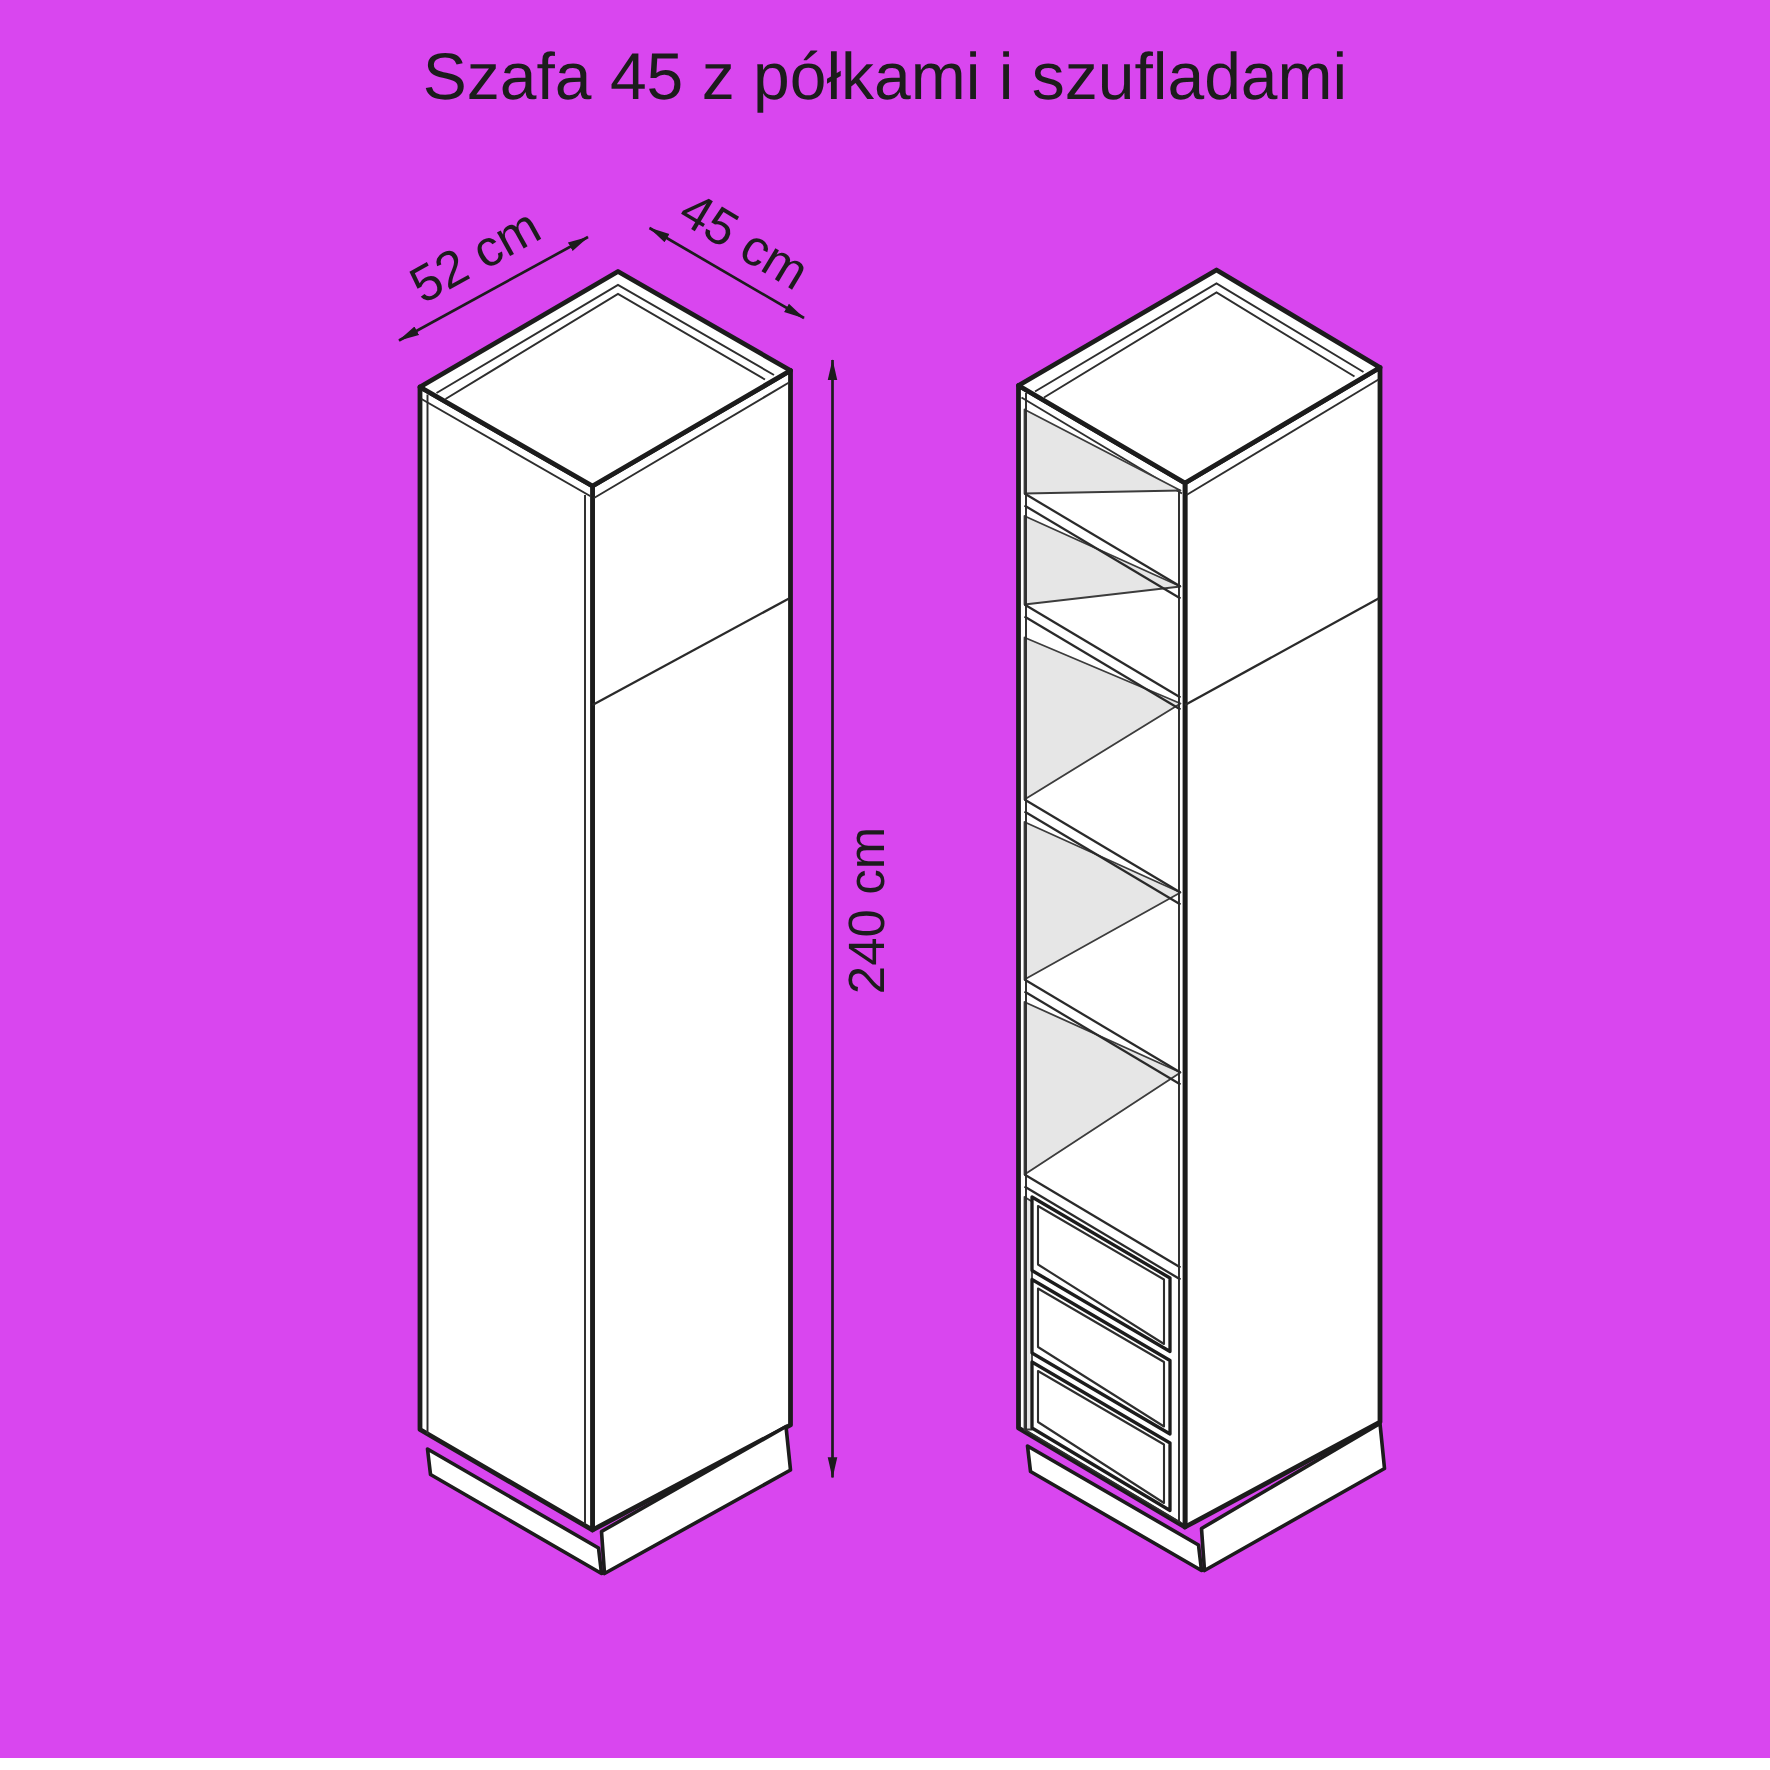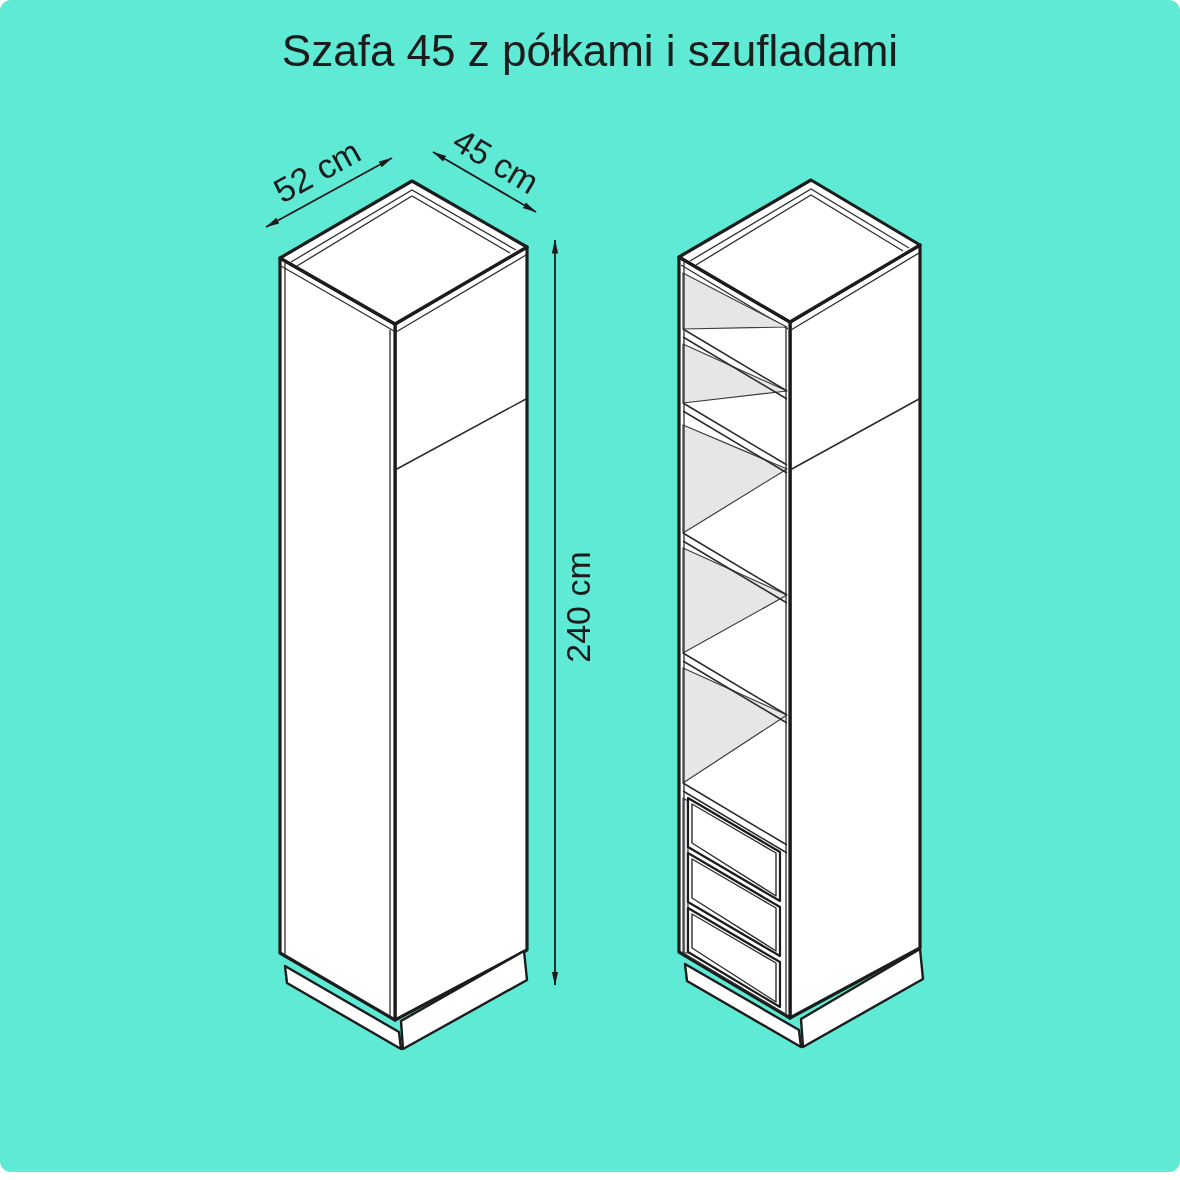--- a/index.html
+++ b/index.html
@@ -3,24 +3,23 @@
 <meta charset="utf-8">
 <style>
   html, body {
     margin: 0;
     padding: 0;
     background: #ffffff;
   }
   .stage {
     width: 1180px;
     height: 1172px;
-    background: #5eead4;
+    background: #d946ef;
     position: relative;
     font-family: "Liberation Sans", sans-serif;
-    border-radius: 11px;
   }
   svg { display: block; }
   .title-text {
     font-family: "Liberation Sans", sans-serif;
     font-size: 44px;
     fill: #1c1c1c;
   }
   .dim-text {
     font-family: "Liberation Sans", sans-serif;
     font-size: 34px;

